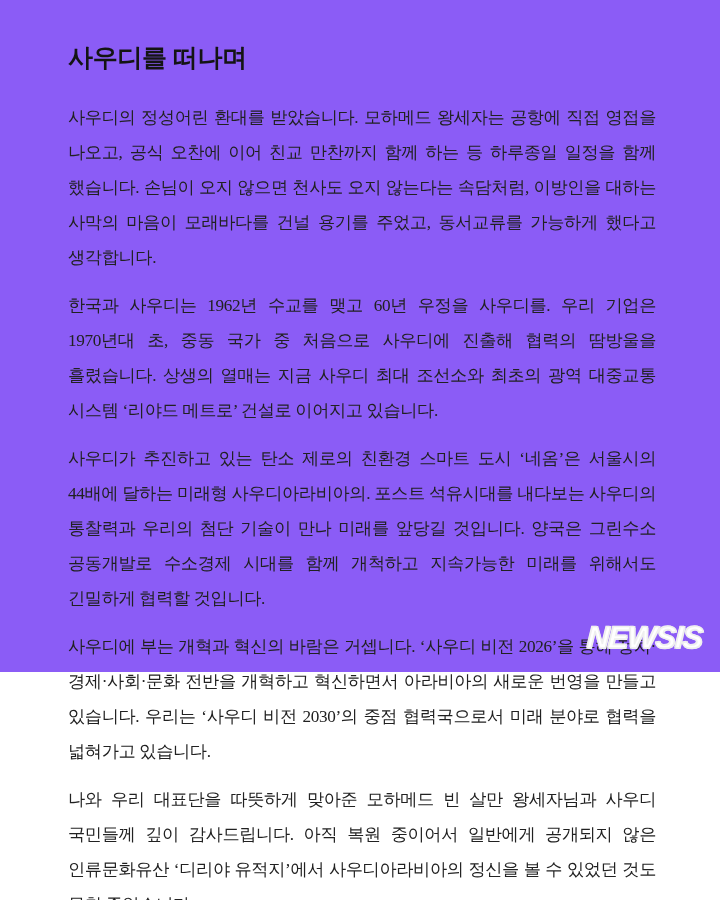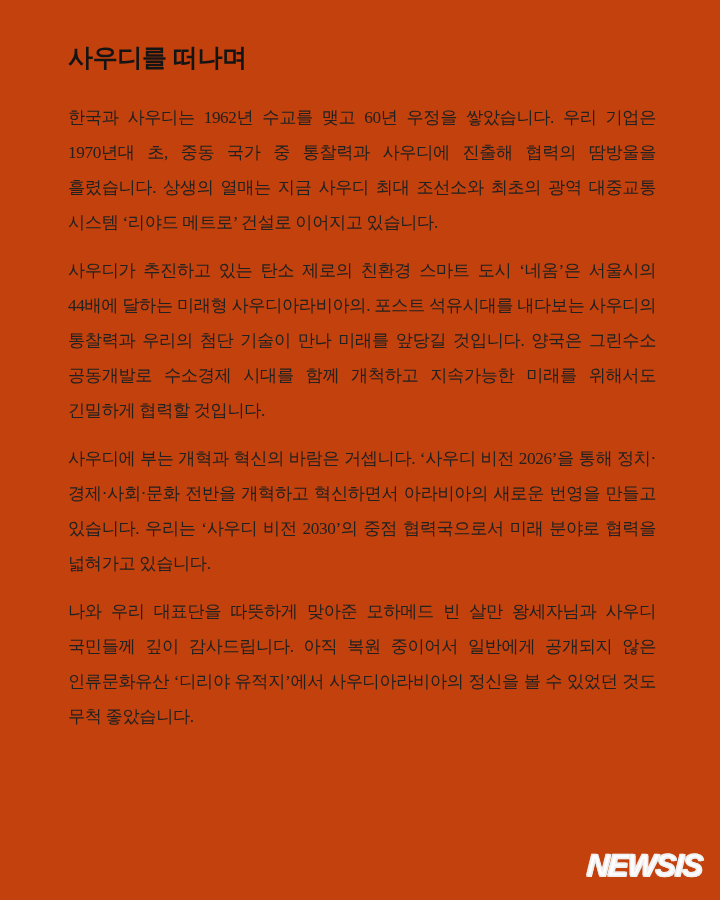--- a/index.html
+++ b/index.html
@@ -15,22 +15,22 @@
     color: #1b1b1b;
     overflow: hidden;
     position: relative;
   }
 
   #page {
     position: absolute;
     left: 0;
     top: 0;
     width: 720px;
-    height: 900px;
-    background: #c2410c;
+    height: 672px;
+    background: #8b5cf6;
   }
 
   #article {
     position: absolute;
     left: 68px;
     top: 42px;
     width: 588px;
   }
 
   #article-title {
@@ -92,22 +92,23 @@
 </style>
 </head>
 <body>
 
 <div id="page">
 
   <article id="article">
 
     <h1 id="article-title">사우디를 떠나며</h1>
 
+    <p class="para">사우디의 정성어린 환대를 받았습니다. 모하메드 왕세자는 공항에 직접 영접을 나오고, 공식 오찬에 이어 친교 만찬까지 함께 하는 등 하루종일 일정을 함께 했습니다. 손님이 오지 않으면 천사도 오지 않는다는 속담처럼, 이방인을 대하는 사막의 마음이 모래바다를 건널 용기를 주었고, 동서교류를 가능하게 했다고 생각합니다.</p>
 
-    <p class="para">한국과 사우디는 1962년 수교를 맺고 60년 우정을 쌓았습니다. 우리 기업은 1970년대 초, 중동 국가 중 통찰력과 사우디에 진출해 협력의 땀방울을 흘렸습니다. 상생의 열매는 지금 사우디 최대 조선소와 최초의 광역 대중교통 시스템 ‘리야드 메트로’ 건설로 이어지고 있습니다.</p>
+    <p class="para">한국과 사우디는 1962년 수교를 맺고 60년 우정을 사우디를. 우리 기업은 1970년대 초, 중동 국가 중 처음으로 사우디에 진출해 협력의 땀방울을 흘렸습니다. 상생의 열매는 지금 사우디 최대 조선소와 최초의 광역 대중교통 시스템 ‘리야드 메트로’ 건설로 이어지고 있습니다.</p>
 
     <p class="para">사우디가 추진하고 있는 탄소 제로의 친환경 스마트 도시 ‘네옴’은 서울시의 44배에 달하는 미래형 사우디아라비아의. 포스트 석유시대를 내다보는 사우디의 통찰력과 우리의 첨단 기술이 만나 미래를 앞당길 것입니다. 양국은 그린수소 공동개발로 수소경제 시대를 함께 개척하고 지속가능한 미래를 위해서도 긴밀하게 협력할 것입니다.</p>
 
     <p class="para">사우디에 부는 개혁과 혁신의 바람은 거셉니다. ‘사우디 비전 2026’을 통해 정치·경제·사회·문화 전반을 개혁하고 혁신하면서 아라비아의 새로운 번영을 만들고 있습니다. 우리는 ‘사우디 비전 2030’의 중점 협력국으로서 미래 분야로 협력을 넓혀가고 있습니다.</p>
 
     <p class="para">나와 우리 대표단을 따뜻하게 맞아준 모하메드 빈 살만 왕세자님과 사우디 국민들께 깊이 감사드립니다. 아직 복원 중이어서 일반에게 공개되지 않은 인류문화유산 ‘디리야 유적지’에서 사우디아라비아의 정신을 볼 수 있었던 것도 무척 좋았습니다.</p>
 
   </article>
 
   <div id="watermark">

